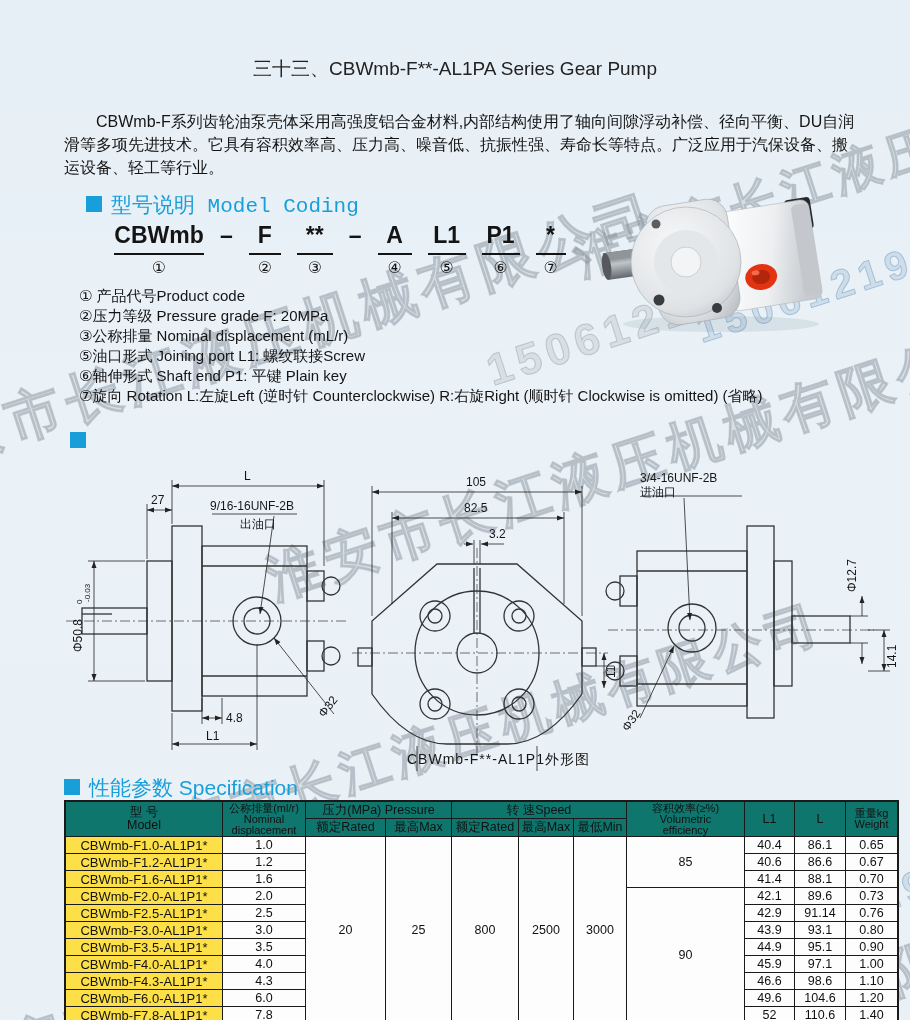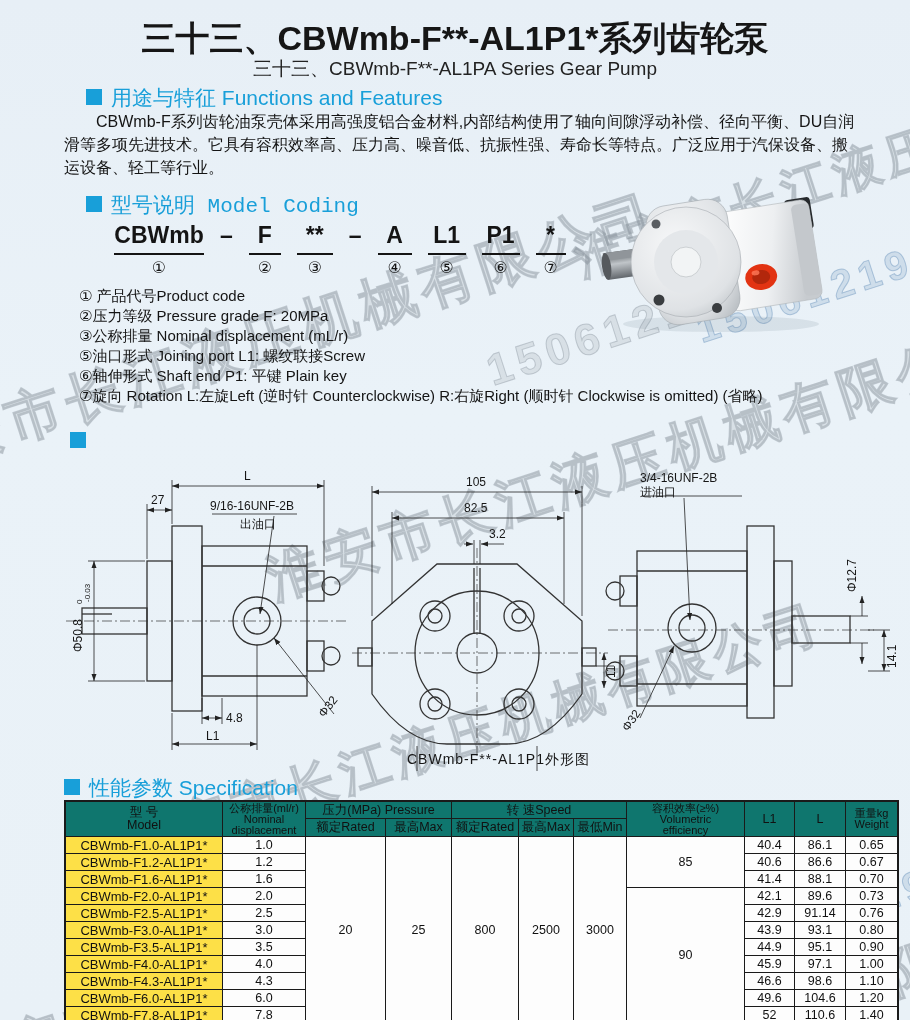--- a/index.html
+++ b/index.html
@@ -57,26 +57,22 @@
   <div class="wm" style="left:-130px;top:300px;font-size:56px;">淮安市长江液压机械有限公司</div>
   <div class="wm" style="left:250px;top:425px;font-size:54px;">淮安市长江液压机械有限公司</div>
   <div class="wm" style="left:560px;top:120px;font-size:48px;">淮安市长江液压机械有限公司</div>
   <div class="wm" style="left:110px;top:700px;font-size:50px;">淮安市长江液压机械有限公司</div>
   <div class="wm" style="left:-60px;top:915px;font-size:52px;">淮安市长江液压机械有限公司</div>
   <div class="wm" style="left:300px;top:1005px;font-size:54px;">淮安市长江液压机械有限公司</div>
   <div class="wm" style="left:480px;top:295px;font-size:44px;">15061219868</div>
   <div class="wm blue" style="left:690px;top:260px;font-size:40px;">15061219868</div>
   <div class="wm blue" style="left:700px;top:880px;font-size:42px;">15061219868</div>
 
-  <div class="title">三十三、CBWmb-F**-AL1P1*系列齿轮泵</div>
   <div class="subtitle">三十三、CBWmb-F**-AL1PA Series Gear Pump</div>
 
-  <div class="sec" style="left:86px;top:84px;">
-    <span class="sq"></span><span>用途与特征 Functions and Features</span>
-  </div>
   <div class="para">CBWmb-F系列齿轮油泵壳体采用高强度铝合金材料,内部结构使用了轴向间隙浮动补偿、径向平衡、DU自润滑等多项先进技术。它具有容积效率高、压力高、噪音低、抗振性强、寿命长等特点。广泛应用于汽保设备、搬运设备、轻工等行业。</div>
 
   <div class="sec" style="left:86px;top:191px;font-family:Liberation Mono, monospace;">
     <span class="sq"></span><span>型号说明 Model Coding</span>
   </div>
   <div class="mc-row">
     <div class="mc-item" style="min-width:94px;">
       <div class="mc-t">CBWmb</div>
         <div class="mc-line"></div>
         <div class="mc-n">①</div>

